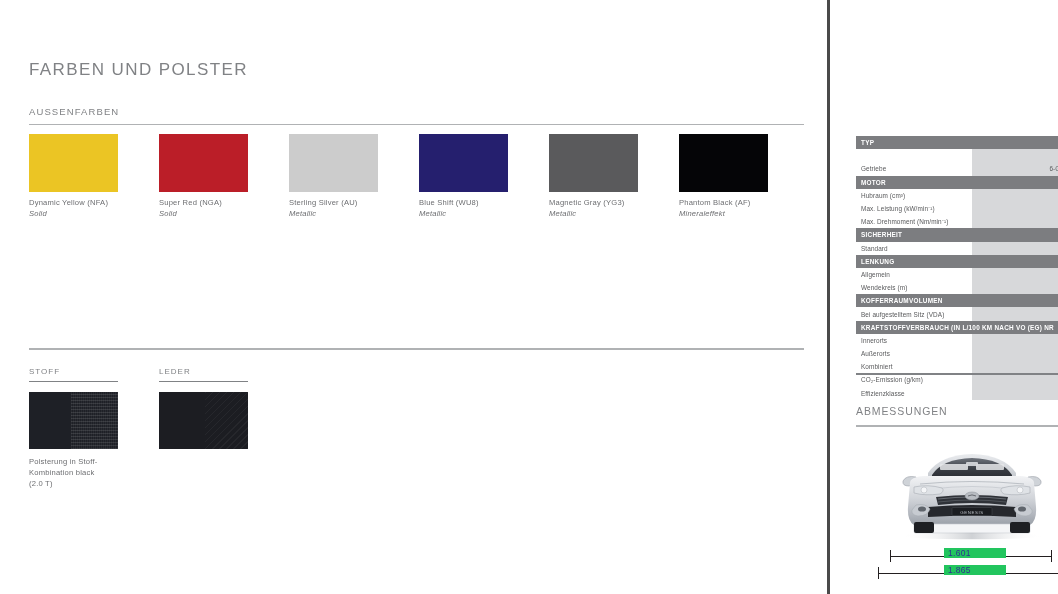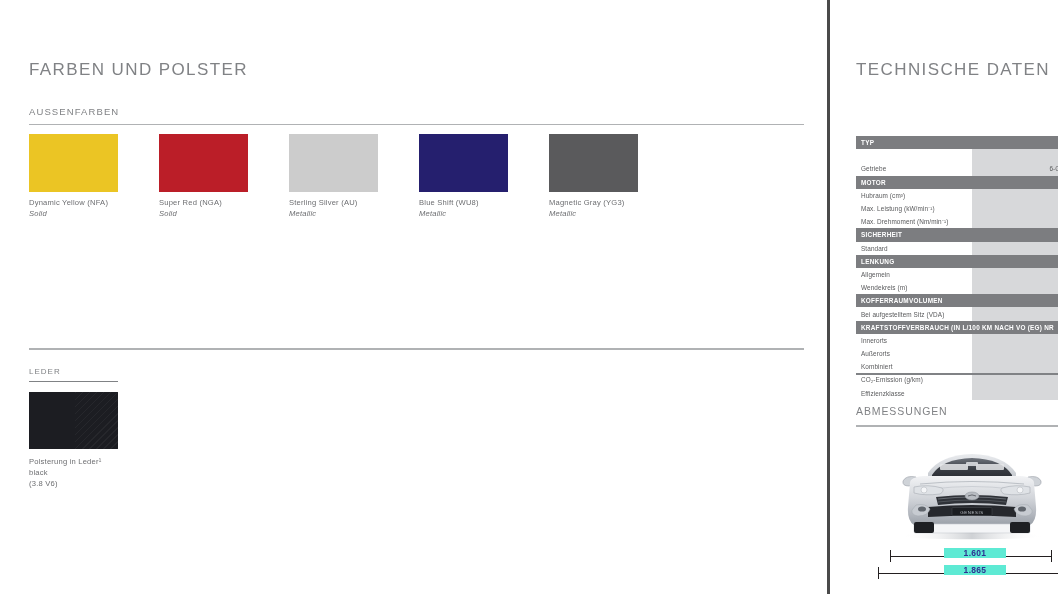--- a/index.html
+++ b/index.html
@@ -85,22 +85,22 @@
   .dim-block .rule{width:232px;height:1.6px;background:#b0b2b4;}
 
   .car-wrap{position:absolute;left:26px;top:443px;width:232px;height:110px;}
   .car-svg{display:block;margin:0 auto;}
 
   .dim-lines{position:absolute;left:26px;top:548px;width:232px;height:40px;}
   .dim-line{position:relative;height:17px;}
   .dim-line .bar{position:absolute;top:8px;height:1.4px;background:#231f20;}
   .dim-line .cap{position:absolute;top:2px;width:1.4px;height:12px;background:#231f20;}
   .dim-line .txt{
-    position:absolute;top:0;text-align:center;font-size:8.5px;color:#2e3192;
-    background:#5eead4;padding:0 4px;letter-spacing:.3px;font-weight:bold;
+    position:absolute;top:0;font-size:8.5px;color:#2e3192;
+    background:#22c55e;padding:0 4px;letter-spacing:.3px;
   }
 </style>
 </head>
 <body>
 
 <div class="page">
 
   <div class="left-panel">
 
     <div class="section-title">FARBEN UND POLSTER</div>
@@ -133,49 +133,59 @@
           <div class="swatch-name">Blue Shift (WU8)</div>
           <div class="swatch-finish">Metallic</div>
         </div>
 
         <div class="swatch-col">
           <span class="swatch" style="background: rgb(90, 90, 92);"></span>
           <div class="swatch-name">Magnetic Gray (YG3)</div>
           <div class="swatch-finish">Metallic</div>
         </div>
 
+        <div class="swatch-col">
+          <span class="swatch" style="background: rgb(5, 5, 7);"></span>
+          <div class="swatch-name">Phantom Black (AF)</div>
+          <div class="swatch-finish">Mineraleffekt</div>
+        </div>
 
       </div>
     </div>
 
     <div class="seats-block">
       <div class="rule"></div>
       <div class="seat-row">
 
+        <div class="seat-col">
+          <span class="seat-label">STOFF</span>
+          <div class="seat-label-rule"></div>
+          <span class="seat-swatch fabric" style="background: rgb(30, 32, 38);"></span>
+          <div class="seat-desc">
+            <span>Polsterung in Stoff-</span><br>
+            <span>Kombination black</span><br>
+            <span>(2.0 T)</span>
+          </div>
+        </div>
 
         <div class="seat-col">
           <span class="seat-label">LEDER</span>
           <div class="seat-label-rule"></div>
           <span class="seat-swatch leather" style="background: rgb(28, 29, 34);"></span>
-          <div class="seat-desc">
-            <span>Polsterung in Leder¹ black</span><br>
-            <span>(3.8 V6)</span>
-          </div>
         </div>
 
       </div>
     </div>
 
   </div>
 
   <div class="divider-vertical"></div>
 
   <div class="right-panel">
 
-    <div class="section-title">TECHNISCHE DATEN</div>
 
     <table class="spec-table">
       <tbody>
           <tr class="group">
             <td colspan="2">TYP</td>
           </tr>
           <tr class="blank">
             <td class="lbl"></td>
             <td class="val"></td>
           </tr>

